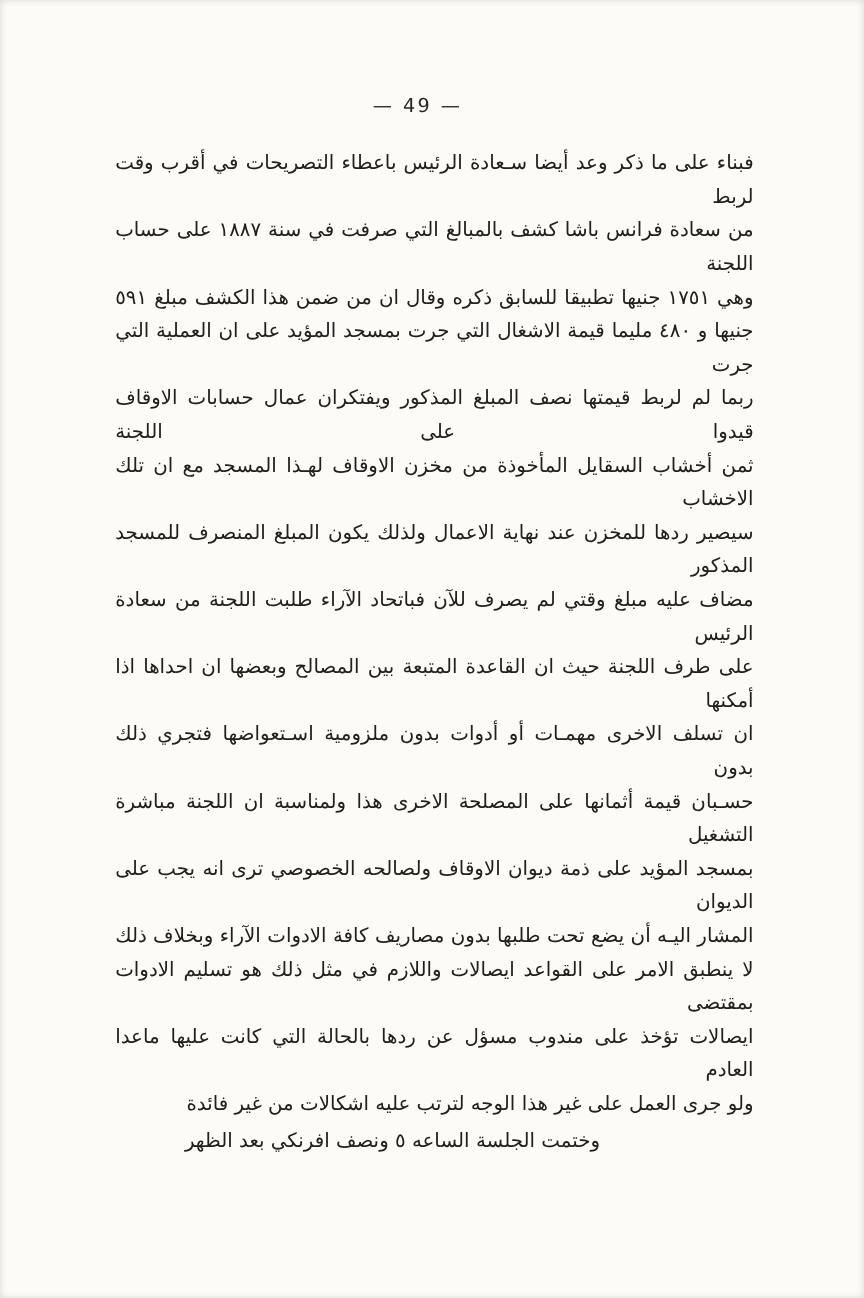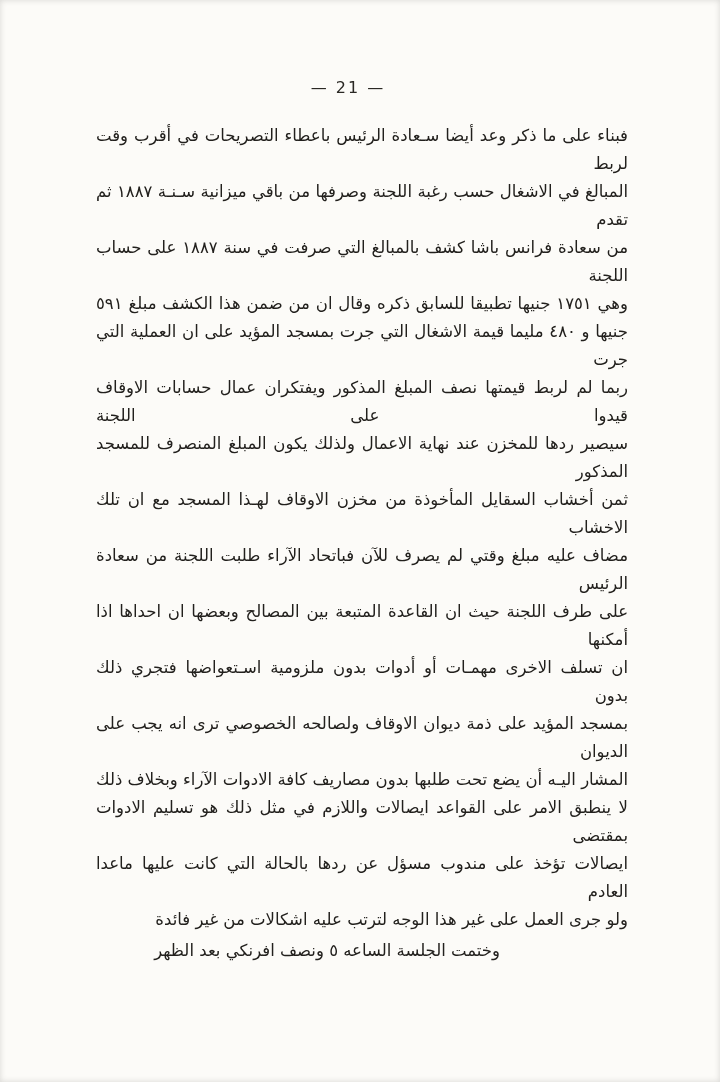--- a/index.html
+++ b/index.html
@@ -51,36 +51,36 @@
     padding-right: 128px;
     line-height: 30px;
     margin-top: 2px;
   }
 </style>
 </head>
 <body>
 
 <div class="page">
 
-  <div class="page-number">— 21 —</div>
+  <div class="page-number">— 49 —</div>
 
   <div class="text-block">
 
     <div id="body-lines">
         <div class="line">فبناء على ما ذكر وعد أيضا سـعادة الرئيس باعطاء التصريحات في أقرب وقت لربط</div>
-        <div class="line">المبالغ في الاشغال حسب رغبة اللجنة وصرفها من باقي ميزانية سـنـة ١٨٨٧ ثم تقدم</div>
         <div class="line">من سعادة فرانس باشا كشف بالمبالغ التي صرفت في سنة ١٨٨٧ على حساب اللجنة</div>
         <div class="line">وهي ١٧٥١ جنيها تطبيقا للسابق ذكره وقال ان من ضمن هذا الكشف مبلغ ٥٩١</div>
         <div class="line">جنيها و ٤٨٠ مليما قيمة الاشغال التي جرت بمسجد المؤيد على ان العملية التي جرت</div>
         <div class="line">ربما لم لربط قيمتها نصف المبلغ المذكور ويفتكران عمال حسابات الاوقاف قيدوا على اللجنة</div>
+        <div class="line">ثمن أخشاب السقايل المأخوذة من مخزن الاوقاف لهـذا المسجد مع ان تلك الاخشاب</div>
         <div class="line">سيصير ردها للمخزن عند نهاية الاعمال ولذلك يكون المبلغ المنصرف للمسجد المذكور</div>
-        <div class="line">ثمن أخشاب السقايل المأخوذة من مخزن الاوقاف لهـذا المسجد مع ان تلك الاخشاب</div>
         <div class="line">مضاف عليه مبلغ وقتي لم يصرف للآن فباتحاد الآراء طلبت اللجنة من سعادة الرئيس</div>
         <div class="line">على طرف اللجنة حيث ان القاعدة المتبعة بين المصالح وبعضها ان احداها اذا أمكنها</div>
         <div class="line">ان تسلف الاخرى مهمـات أو أدوات بدون ملزومية اسـتعواضها فتجري ذلك بدون</div>
+        <div class="line">حسـبان قيمة أثمانها على المصلحة الاخرى هذا ولمناسبة ان اللجنة مباشرة التشغيل</div>
         <div class="line">بمسجد المؤيد على ذمة ديوان الاوقاف ولصالحه الخصوصي ترى انه يجب على الديوان</div>
         <div class="line">المشار اليـه أن يضع تحت طلبها بدون مصاريف كافة الادوات الآراء وبخلاف ذلك</div>
         <div class="line">لا ينطبق الامر على القواعد ايصالات واللازم في مثل ذلك هو تسليم الادوات بمقتضى</div>
         <div class="line">ايصالات تؤخذ على مندوب مسؤل عن ردها بالحالة التي كانت عليها ماعدا العادم</div>
         <div class="line last">ولو جرى العمل على غير هذا الوجه لترتب عليه اشكالات من غير فائدة</div>
       </div>
 
     <div class="closing-line">وختمت الجلسة الساعه ٥ ونصف افرنكي بعد الظهر</div>
 
   </div>

